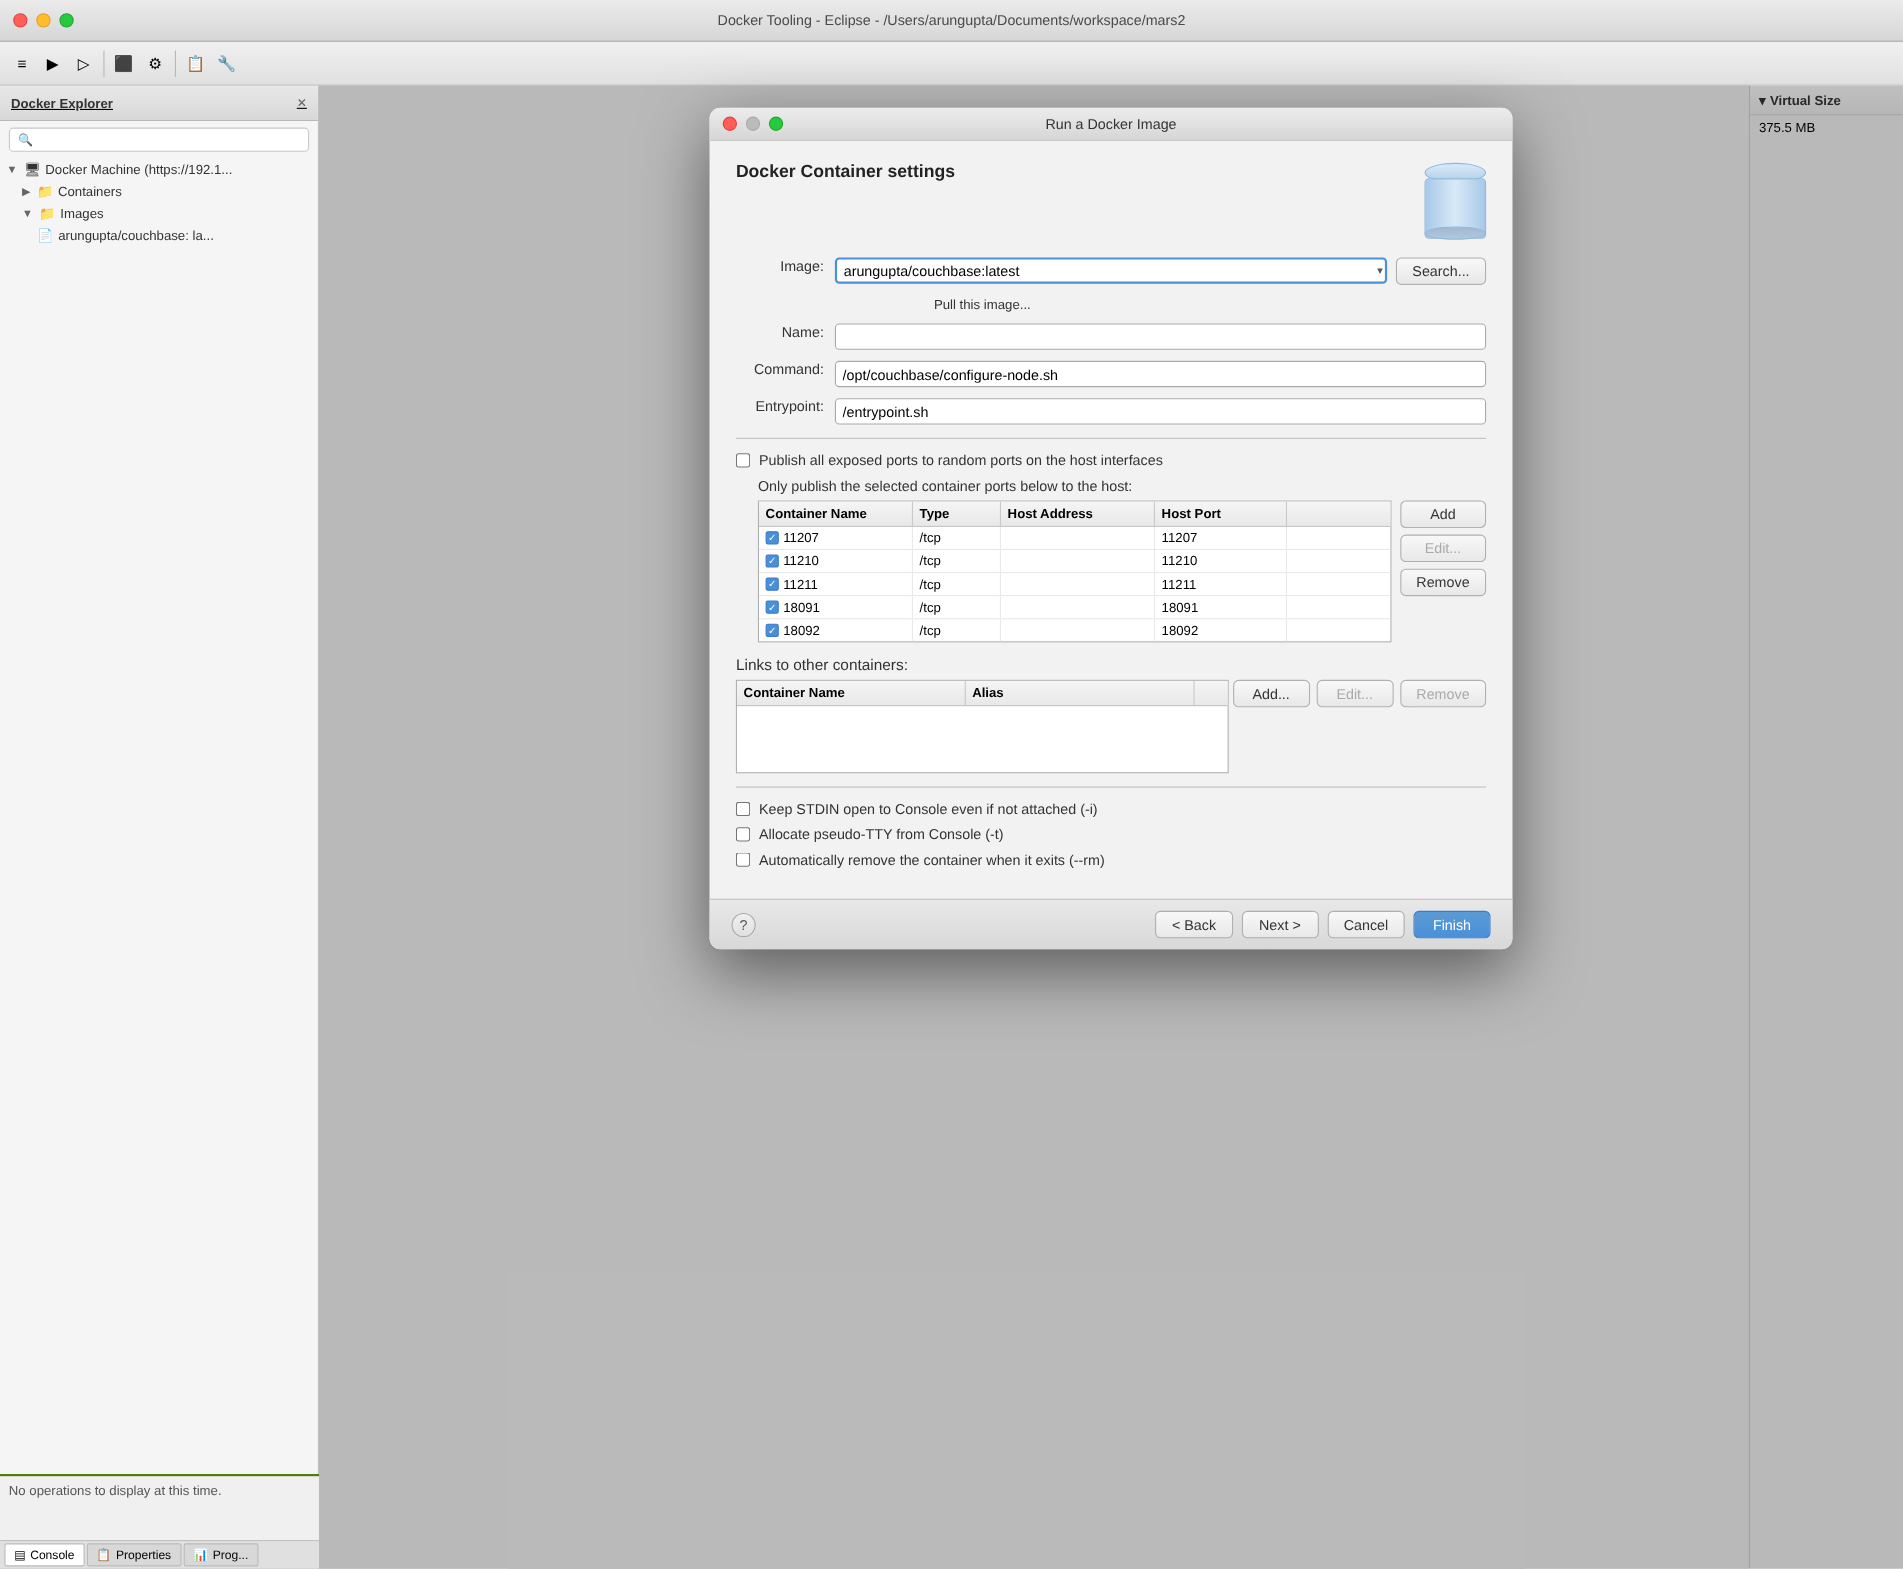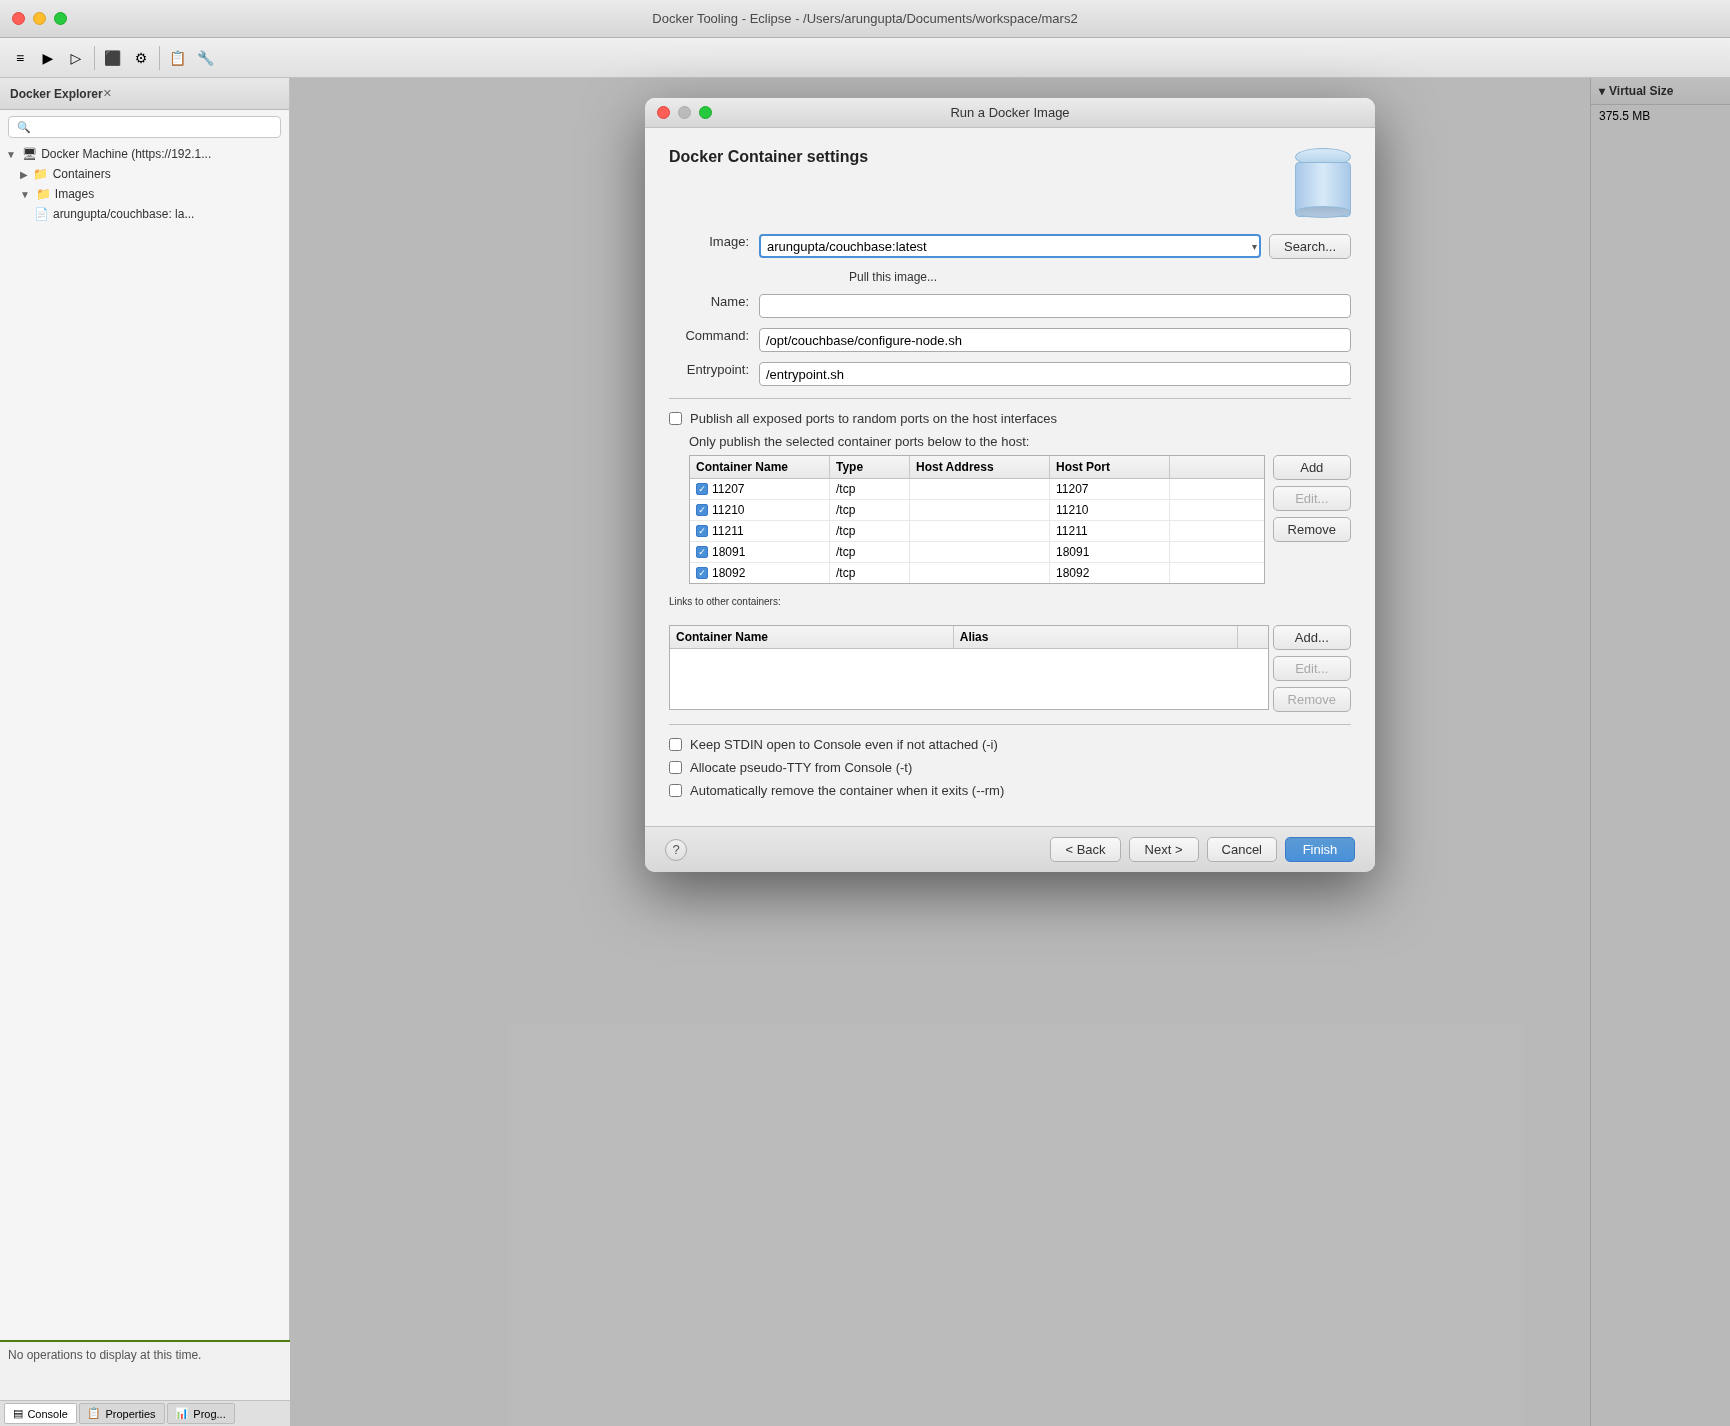--- a/index.html
+++ b/index.html
@@ -56,22 +56,24 @@
       background: #f5f5f5;
       border-right: 1px solid #c0c0c0;
       display: flex;
       flex-direction: column;
     }
     .sidebar-header {
       background: linear-gradient(to bottom, #e8e8e8, #d8d8d8);
       padding: 6px 10px;
       display: flex;
       align-items: center;
+      justify-content: space-between;
       border-bottom: 1px solid #b8b8b8;
       height: 32px;
+      text-decoration: underline;
     }
     .sidebar-header-title {
       font-size: 12px;
       font-weight: 600;
       color: #333;
     }
     .sidebar-search {
       margin: 6px 8px;
       background: white;
       border: 1px solid #c8c8c8;
@@ -370,23 +372,23 @@
       display: flex;
       flex-direction: column;
       gap: 6px;
     }
 
     
     .links-section {
       margin-top: 12px;
     }
     .links-label {
-      font-size: 10px;
-      color: #333;
-      margin-bottom: 18px;
+      font-size: 14px;
+      color: #333;
+      margin-bottom: 6px;
     }
     .links-table-wrapper {
       display: flex;
       gap: 4px;
       align-items: flex-start;
     }
     .links-table {
       border: 1px solid #b0b0b0;
       background: white;
       flex: 1;
@@ -402,21 +404,20 @@
     .links-table-header > div {
       padding: 4px 6px;
       font-weight: 600;
       border-right: 1px solid #c8c8c8;
       font-size: 12px;
     }
     .links-table-header > div:last-child { border-right: none; }
 
     .links-buttons {
       display: flex;
-      flex-direction: column;
       gap: 6px;
     }
 
     
     .btn {
       padding: 4px 14px;
       border-radius: 5px;
       font-size: 13px;
       cursor: pointer;
       border: 1px solid #b0b0b0;

